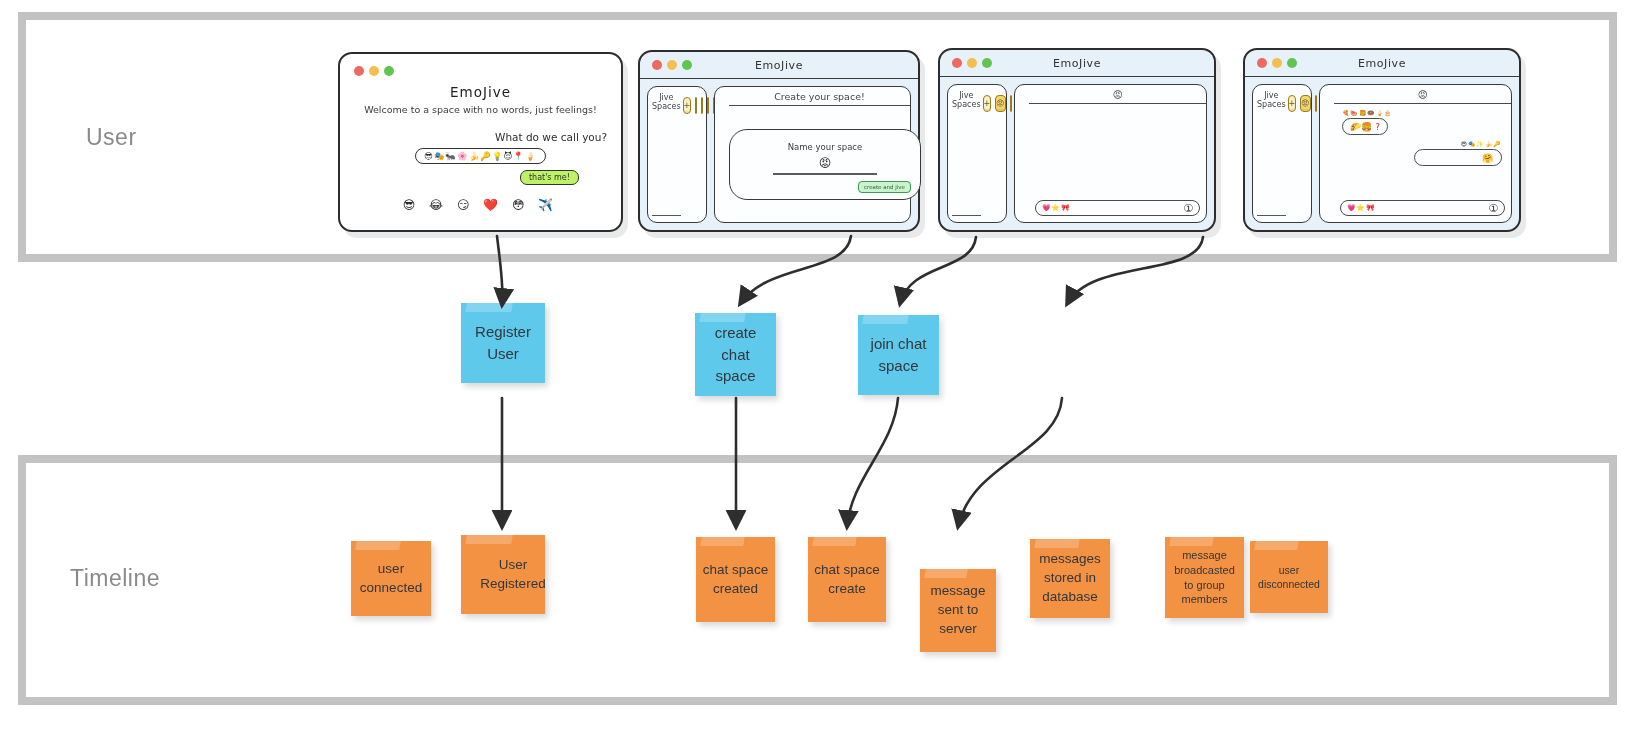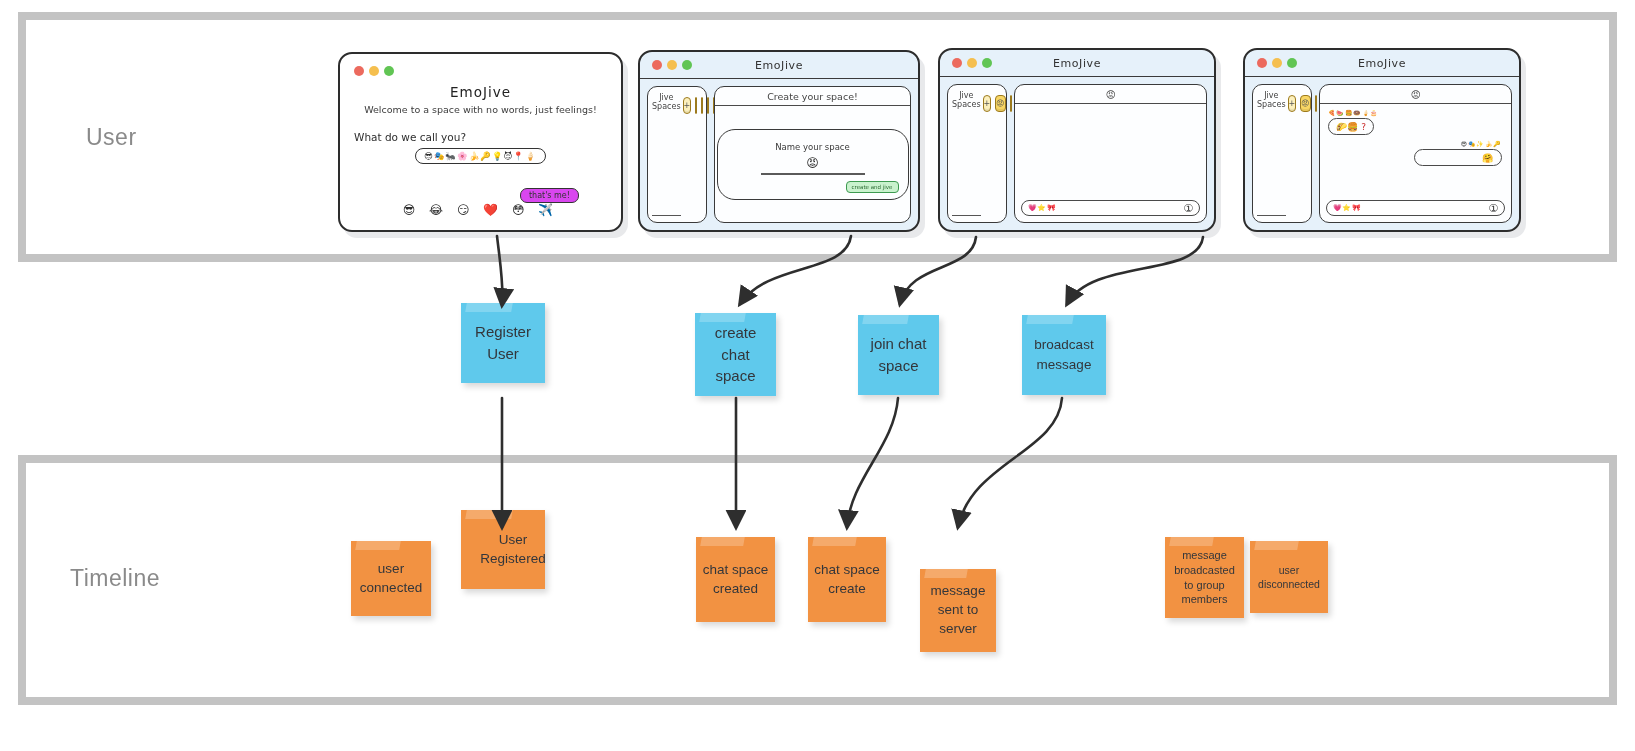--- a/index.html
+++ b/index.html
@@ -17,39 +17,39 @@
   
   .win{position:absolute;border:2px solid #2d2d2d;border-radius:14px;box-sizing:border-box;
        box-shadow:5px 6px 0 rgba(90,100,110,0.14);font-family:"DejaVu Sans", sans-serif;}
   .win-white{background:#ffffff;}
   .win-blue{background:#e6f1fa;display:flex;flex-direction:column;}
   .lights{display:flex;gap:5px;}
   .light{width:10px;height:10px;border-radius:50%;}
   .titlebar{position:relative;height:26px;border-bottom:1.6px solid #3a3a3a;display:flex;align-items:center;justify-content:center;font-size:11px;letter-spacing:0.6px;color:#333;flex:0 0 auto;}
   .titlebar .lights{position:absolute;left:12px;top:8px;}
   .win-body{flex:1;display:flex;padding:7px;gap:7px;min-height:0;}
-  .panel{background:#fdfeff;border:1.6px solid #3a3a3a;border-radius:10px;box-sizing:border-box;}
+  .panel{background:#fdfeff;border:1.6px solid #3a3a3a;border-radius:10px;box-sizing:border-box;padding-left:14px;}
   .sidebar{width:60px;flex:0 0 auto;display:flex;flex-direction:row;padding:4px 4px 6px;}
   .sidebar-title{font-size:8px;text-align:center;color:#444;padding:2px 0 3px;border-bottom:1px solid #555;}
   .sp-btn{height:15px;border:1.3px solid #9c7a1e;background:#f8d664;border-radius:4px;margin:6px 2px 0;box-shadow:inset 0 -2px 0 rgba(0,0,0,0.07);display:flex;align-items:center;justify-content:center;font-size:8px;color:#555;}
   .sp-btn.plus{background:#fcf0bd;margin-bottom:8px;}
   .main-panel{flex:1;display:flex;flex-direction:column;min-width:0;}
   .main-header{font-size:9.5px;text-align:center;color:#444;padding:4px 0 3px;border-bottom:1.3px solid #4a4a4a;}
   .chat-area{flex:1;position:relative;padding:5px 8px;}
   .composer{flex:0 0 auto;height:16px;margin:4px 6px 6px;border:1.3px solid #4a4a4a;border-radius:9px;background:#fff;display:flex;align-items:center;padding:0 6px;box-sizing:border-box;}
   .composer-emojis{font-size:7px;letter-spacing:1px;}
   .send-circle{margin-left:auto;font-size:11px;color:#333;line-height:1;}
 
   
   .w1-inner{padding:12px 14px;display:flex;flex-direction:column;height:100%;box-sizing:border-box;}
   .w1-title{text-align:center;font-size:13.5px;letter-spacing:1px;color:#222;margin-top:8px;}
   .w1-sub{text-align:center;font-size:9.5px;color:#3c3c3c;margin-top:4px;}
-  .w1-prompt{text-align:left;font-size:10.5px;color:#2e2e2e;margin-top:16px;}
+  .w1-prompt{text-align:right;font-size:10.5px;color:#2e2e2e;margin-top:16px;}
   .w1-input{margin:5px auto 0;border:1.5px solid #333;border-radius:9px;padding:2px 8px;font-size:8.5px;letter-spacing:1px;width:fit-content;background:#fff;}
-  .w1-submit{margin:24px 0 0 auto;margin-right:28px;border:1.5px solid #333;border-radius:7px;padding:2px 8px;font-size:8px;color:#333;background:#d946ef;width:fit-content;}
+  .w1-submit{margin:6px 0 0 auto;margin-right:28px;border:1.5px solid #333;border-radius:7px;padding:2px 8px;font-size:8px;color:#333;background:#bef264;width:fit-content;}
   .w1-emojirow{text-align:center;font-size:12px;letter-spacing:5px;margin-top:auto;margin-bottom:6px;}
 
   
   .create-card{margin:auto;width:170px;border:1.6px solid #3a3a3a;border-radius:18px;padding:12px 10px 8px;position:relative;background:#fdfeff;}
   .card-prompt{text-align:center;font-size:8.5px;color:#3a3a3a;}
   .card-emoji{text-align:center;font-size:12px;margin-top:4px;}
   .card-line{width:104px;border-bottom:2px solid #5a5a5a;margin:3px auto 16px;}
   .create-btn{position:absolute;right:9px;bottom:6px;font-size:5.5px;color:#2b6b33;border:1px solid #3d9a50;background:#c9f2cd;border-radius:4px;padding:2px 5px;}
 
   
@@ -198,38 +198,38 @@
 
   <div class="note note-blue" style="left:461px;top:303px;width:84px;height:80px;">
     <span>Register User</span>
   </div>
   <div class="note note-blue" style="left:858px;top:315px;width:81px;height:80px;">
     <span>join chat space</span>
   </div>
   <div class="note note-blue" style="left:695px;top:313px;width:81px;height:83px;">
     <span>create chat space</span>
   </div>
-  <div class="note note-blue" style="left:1022px;top:315px;width:84px;height:80px;font-size:13.5px;">
-    <span>broadcast message</span>
-  </div>
 
   <div class="note note-orange" style="left:351px;top:541px;width:80px;height:75px;">
     <span>user connected</span>
   </div>
-  <div class="note note-orange" style="left:461px;top:510px;width:84px;height:79px;padding-left:26px;">
+  <div class="note note-orange" style="left:461px;top:535px;width:84px;height:79px;padding-left:26px;">
     <span>User Registered</span>
   </div>
   <div class="note note-orange" style="left:696px;top:537px;width:79px;height:85px;">
     <span>chat space created</span>
   </div>
   <div class="note note-orange" style="left:808px;top:537px;width:78px;height:85px;">
     <span>chat space create</span>
   </div>
   <div class="note note-orange" style="left:920px;top:537px;width:76px;height:83px;margin-top:32px;">
     <span>message sent to server</span>
+  </div>
+  <div class="note note-orange" style="left:1030px;top:539px;width:80px;height:79px;">
+    <span>messages stored in database</span>
   </div>
   <div class="note note-orange small" style="left:1140px;top:537px;width:79px;height:81px;">
     <span>message broadcasted to group members</span>
   </div>
   <div class="note note-orange xsmall" style="left:1250px;top:541px;width:78px;height:72px;">
     <span>user disconnected</span>
   </div>
 
   <svg class="arrows" viewBox="0 0 1635 751">
     <defs>

